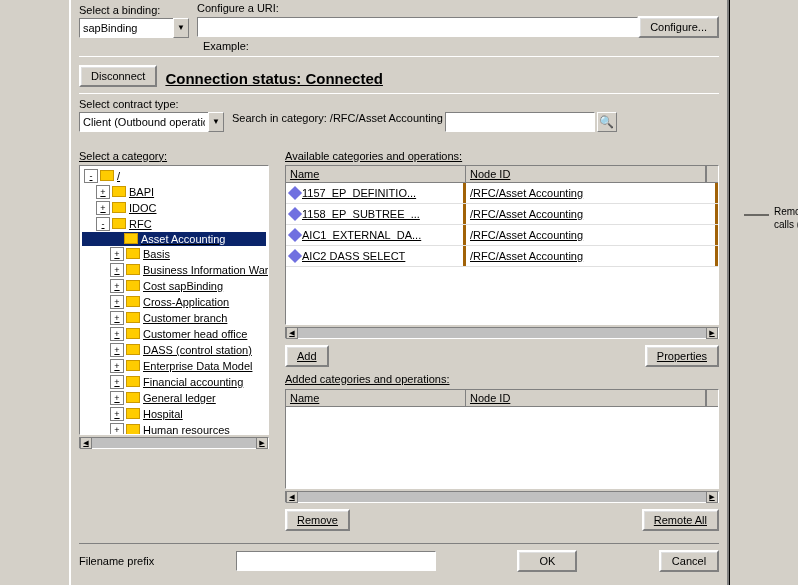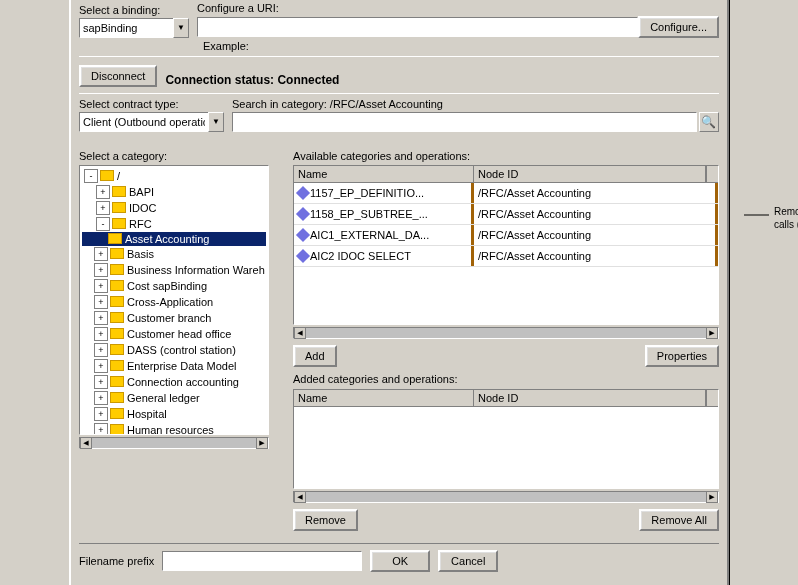--- a/index.html
+++ b/index.html
@@ -137,32 +137,34 @@
       border-bottom-color: #808080;
       padding: 0 10px;
       font-size: 11px;
       font-family: 'Tahoma', 'Arial', sans-serif;
       cursor: pointer;
       white-space: nowrap;
       box-shadow: inset 1px 1px 0 #dfdfdf;
     }
     .connection-status {
       font-weight: bold;
-      font-size: 12px;
+      font-size: 15px;
+      text-decoration: underline;
     }
     .divider-h {
       height: 1px;
       background: #808080;
       border-bottom: 1px solid #fff;
       margin: 4px 0;
     }
     .main-area {
       display: flex;
-      gap: 24px;
+      gap: 16px;
       margin-top: 18px;
+      text-decoration: underline;
     }
     .left-panel {
       width: 190px;
       flex-shrink: 0;
     }
     .right-panel {
       flex: 1;
     }
     .panel-label {
       font-size: 11px;
@@ -215,21 +217,21 @@
     .folder-icon {
       width: 14px;
       height: 11px;
       background: #ffcc00;
       border: 1px solid #cc9900;
       margin-right: 3px;
       flex-shrink: 0;
       display: inline-block;
     }
     .indent-1 { padding-left: 14px; }
-    .indent-2 { padding-left: 12px; }
+    .indent-2 { padding-left: 28px; }
     .table-area {
       background: white;
       border: 1px solid;
       border-top-color: #808080;
       border-left-color: #808080;
       border-right-color: #fff;
       border-bottom-color: #fff;
       height: 160px;
       overflow-y: auto;
       overflow-x: auto;
@@ -285,21 +287,21 @@
     }
     .bottom-area {
       margin-top: 8px;
       border-top: 1px solid #808080;
       padding-top: 6px;
     }
     .filename-row {
       display: flex;
       align-items: center;
       gap: 8px;
-      justify-content: flex-start;
+      justify-content: space-between;
       margin-bottom: 20px;
     }
     .search-icon-btn {
       width: 20px;
       height: 20px;
       background: #d4d0c8;
       border: 1px solid;
       border-top-color: #fff;
       border-left-color: #fff;
       border-right-color: #808080;
@@ -411,21 +413,21 @@
       <div class="row" style="margin-top:4px;">
         <div style="display:flex;flex-direction:column;gap:2px;">
           <label>Select contract type:</label>
           <div class="select-wrap">
             <select class="win-select" style="width:145px;padding-right:18px;">
               <option>Client (Outbound operation:</option>
             </select>
             <div class="select-arrow">▼</div>
           </div>
         </div>
-        <div style="display:flex;flex-direction:column;gap:2px;flex:1;">
+        <div style="display:flex;flex-direction:row;gap:2px;flex:1;">
           <label>Search in category: /RFC/Asset Accounting</label>
           <div style="display:flex;gap:2px;align-items:center;">
             <input class="win-input" type="text" style="flex: 1 1 0%;">
             <div class="search-icon-btn">🔍</div>
           </div>
         </div>
       </div>
 
       <div class="main-area">
 
@@ -507,21 +509,21 @@
 
             <div class="tree-item indent-2">
               <span class="tree-expand">+</span>
               <span class="folder-icon"></span>
               <span>Enterprise Data Model</span>
             </div>
 
             <div class="tree-item indent-2">
               <span class="tree-expand">+</span>
               <span class="folder-icon"></span>
-              <span>Connection accounting</span>
+              <span>Financial accounting</span>
             </div>
 
             <div class="tree-item indent-2">
               <span class="tree-expand">+</span>
               <span class="folder-icon"></span>
               <span>General ledger</span>
             </div>
 
             <div class="tree-item indent-2">
               <span class="tree-expand">+</span>
@@ -570,21 +572,21 @@
             <div class="table-row-item">
               <div class="td td-name">
                   <span class="rfc-diamond"></span>
                   <span>AIC1_EXTERNAL_DA...</span>
                 </div>
               <div class="td td-nodeid">/RFC/Asset Accounting</div>
             </div>
             <div class="table-row-item">
               <div class="td td-name">
                   <span class="rfc-diamond"></span>
-                  <span>AIC2 IDOC SELECT</span>
+                  <span>AIC2 DASS SELECT</span>
                 </div>
               <div class="td td-nodeid">/RFC/Asset Accounting</div>
             </div>
           </div>
 
           <div class="scrollbar-h">
             <div class="scroll-arrow">◀</div>
             <div class="scroll-track"></div>
             <div class="scroll-arrow">▶</div>
           </div>
@@ -604,21 +606,21 @@
           </div>
 
           <div class="scrollbar-h">
             <div class="scroll-arrow">◀</div>
             <div class="scroll-track"></div>
             <div class="scroll-arrow">▶</div>
           </div>
 
           <div class="btn-row" style="margin-top:6px;">
             <button class="win-button">Remove</button>
-            <button class="win-button">Remove All</button>
+            <button class="win-button">Remote All</button>
           </div>
 
           <div style="position:absolute;top:55px;right:-145px;display:flex;align-items:flex-start;pointer-events:none;">
             <svg width="30" height="20" style="overflow:visible;">
               <line x1="0" y1="10" x2="25" y2="10" stroke="#000" stroke-width="1"></line>
             </svg>
             <span style="font-size:10px;line-height:1.3;width:90px;">Remote function calls (RFCs)</span>
           </div>
         </div>
       </div>

